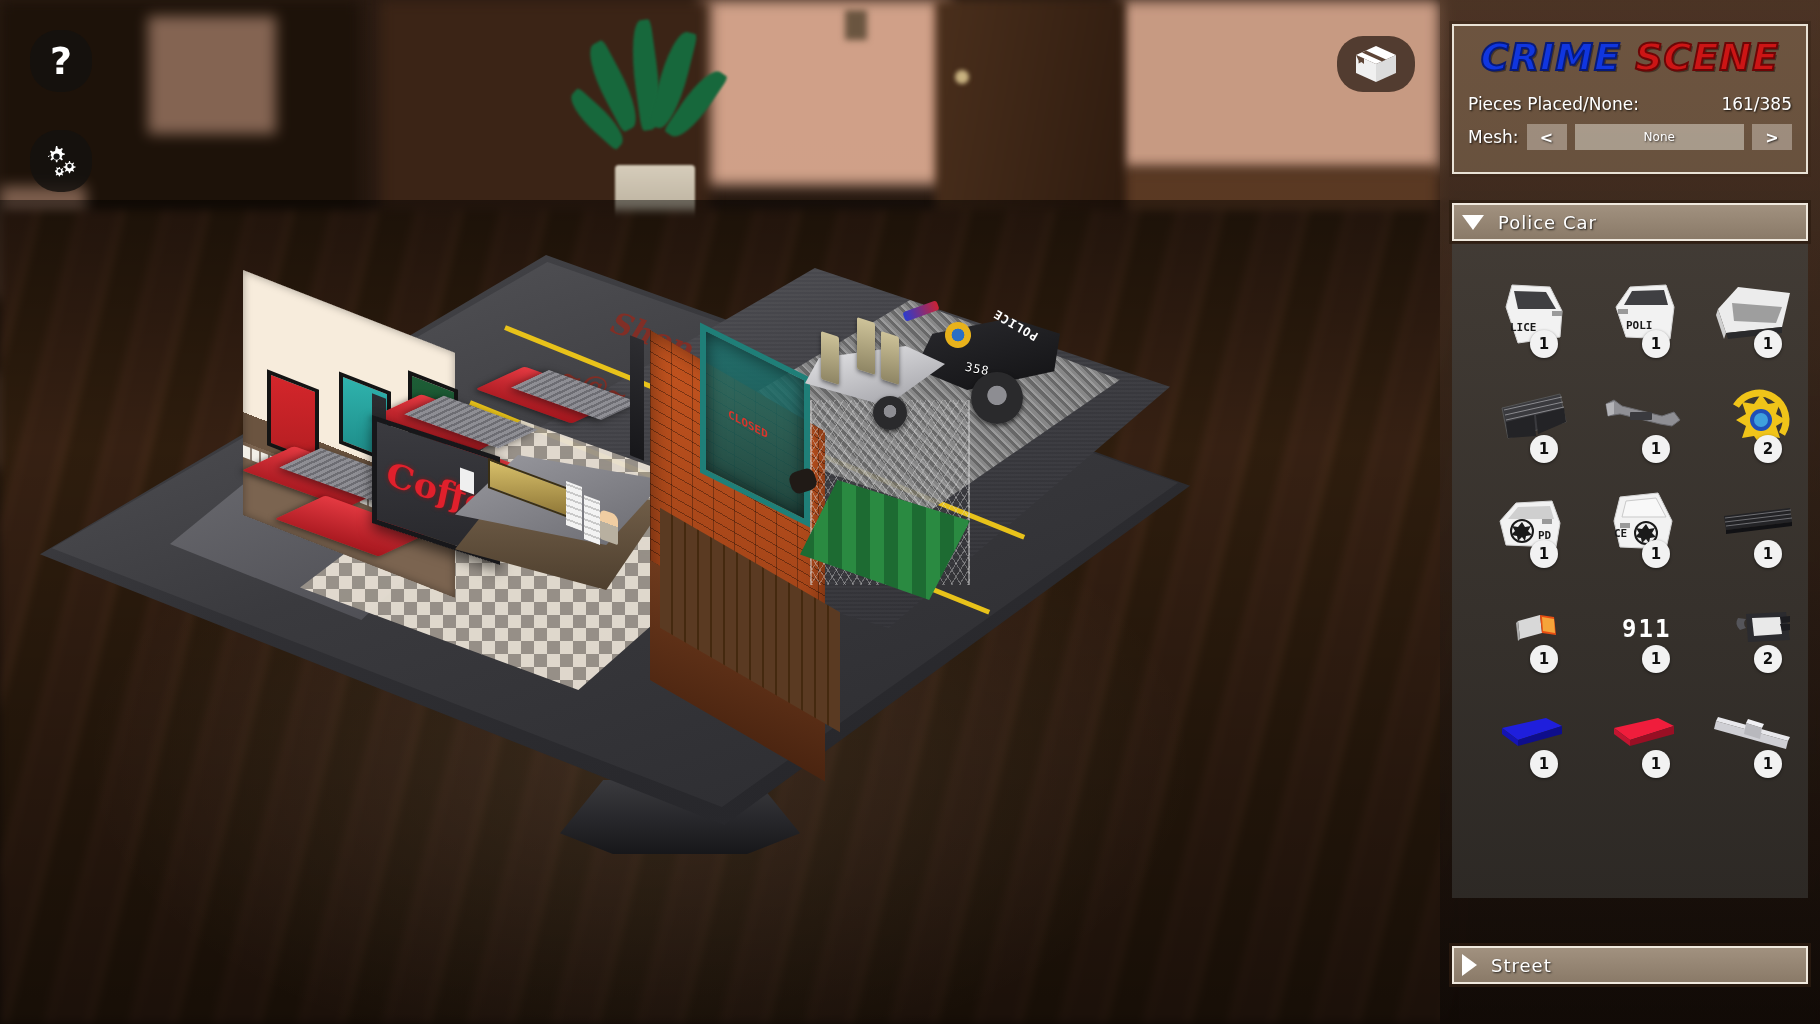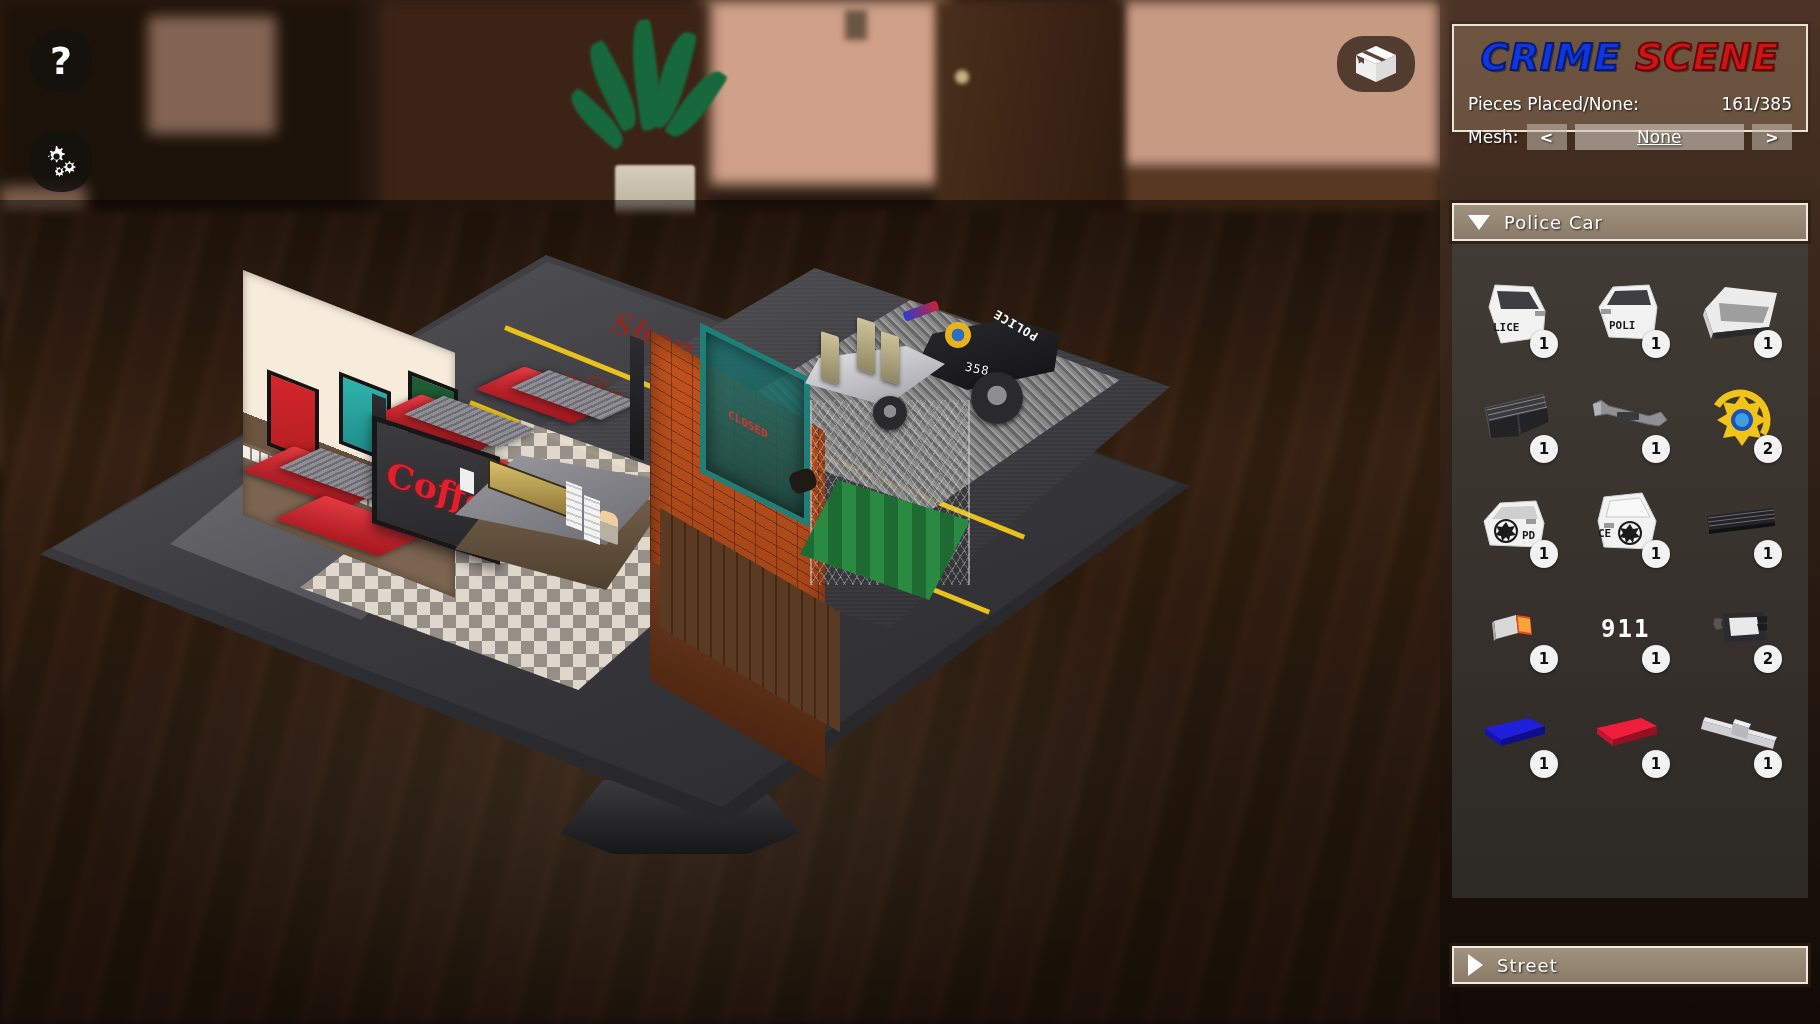--- a/index.html
+++ b/index.html
@@ -202,67 +202,67 @@
      font-family:"DejaVu Sans",sans-serif; }
 
   
   #panel { position:absolute; right:0; top:0; width:380px; height:1024px;
      background:linear-gradient(180deg, rgba(60,40,28,.55), rgba(26,16,10,.75));
      backdrop-filter:blur(2px);
   }
   #panel:before{content:"";position:absolute;inset:0;
      background:linear-gradient(180deg,rgba(120,85,62,.35),rgba(10,6,4,.55));}
 
-  .infoBox { position:absolute; left:12px; top:24px; width:356px; height:108px;
+  .infoBox { position:absolute; left:12px; top:24px; width:356px; height:150px;
      border:2px solid #e9e2d6; background:rgba(138,113,88,.55);
      box-shadow:0 0 0 3px rgba(60,40,26,.6); z-index:3; }
 
   #titleRow { margin-top:12px; text-align:center; font-family:"DejaVu Sans",sans-serif;
      font-size:38px; font-weight:bold; font-style:italic; letter-spacing:1px;
      line-height:1; }
   #titleRow .t1 { color:#1036e0; -webkit-text-stroke:2px #071a7a; text-shadow:2px 2px 0 rgba(0,0,0,.35); }
   #titleRow .t2 { color:#cc1515; -webkit-text-stroke:2px #6d0606; text-shadow:2px 2px 0 rgba(0,0,0,.35); }
 
   .statRow { display:flex; align-items:center; justify-content:space-between;
      padding:0 14px; margin-top:18px; color:#fff; font-size:17px;
      font-family:"DejaVu Sans",sans-serif; text-shadow:1px 1px 2px rgba(0,0,0,.8); }
   .meshRow { display:flex; align-items:center; padding:0 14px; margin-top:10px; gap:8px;
      color:#fff; font-size:17px; text-shadow:1px 1px 2px rgba(0,0,0,.8); }
   .arrowBtn { width:40px; height:26px; background:rgba(200,190,178,.55);
      display:flex; align-items:center; justify-content:center; color:#fff;
      font-size:16px; font-weight:bold; cursor:pointer;
      text-shadow:1px 1px 2px rgba(0,0,0,.7);}
   .meshVal { flex:1; height:26px; background:rgba(206,198,188,.62);
      display:flex; align-items:center; justify-content:center; color:#fff;
-     font-size:17px; cursor:pointer; text-shadow:1px 1px 2px rgba(0,0,0,.7);text-decoration:underline;}
+     font-size:12px; cursor:pointer; text-shadow:1px 1px 2px rgba(0,0,0,.7);}
 
   .secHeader { position:absolute; left:12px; width:356px; height:38px;
      border:2px solid #f0e9de; background:linear-gradient(180deg,#a1917f,#8a7a68);
      box-shadow:0 0 0 3px rgba(45,29,18,.75);
-     display:flex; align-items:center; gap:14px; padding-left:14px; z-index:3;
+     display:flex; align-items:center; gap:14px; padding-left:8px; z-index:3;
      cursor:pointer; }
   .secHeader .tri { width:0;height:0; }
   .tri.down { border-left:11px solid transparent; border-right:11px solid transparent;
      border-top:15px solid #ffffff; }
   .tri.right { border-top:11px solid transparent; border-bottom:11px solid transparent;
      border-left:15px solid #ffffff; }
   .secHeader .lbl { color:#fff; font-size:18px; letter-spacing:1px;
      font-family:"DejaVu Sans",sans-serif; text-shadow:1px 1px 2px rgba(0,0,0,.8);}
 
   #policeHeader { top:203px; }
   #streetHeader { top:912px;margin-top:34px; }
 
   #partsGrid { position:absolute; left:12px; top:243px; width:356px; height:655px;
      background:linear-gradient(180deg,rgba(66,60,54,.96),rgba(46,42,38,.97));
      z-index:2; padding:18px 10px 10px 10px;
      display:grid; grid-template-columns:repeat(3,1fr); grid-auto-rows:105px;
      justify-items:center; align-items:center; }
 
   .cell { position:relative; width:100%; height:100%;
-     display:flex; align-items:center; justify-content:center; cursor:pointer; }
+     display:flex; align-items:center; justify-content:flex-end; cursor:pointer; }
   .cell .badge { position:absolute; right:16px; bottom:8px; width:28px; height:28px;
      border-radius:50%; background:#f2f2f2; color:#111;
      display:flex; align-items:center; justify-content:center;
      font-size:15px; font-weight:bold; font-family:"DejaVu Sans",sans-serif;
      box-shadow:0 1px 3px rgba(0,0,0,.5);}
   .cell svg { display:block; }
 
   .pxlabel { font-family:"DejaVu Sans Mono",monospace; font-weight:bold; font-size:11px; }
 </style>
 </head>

